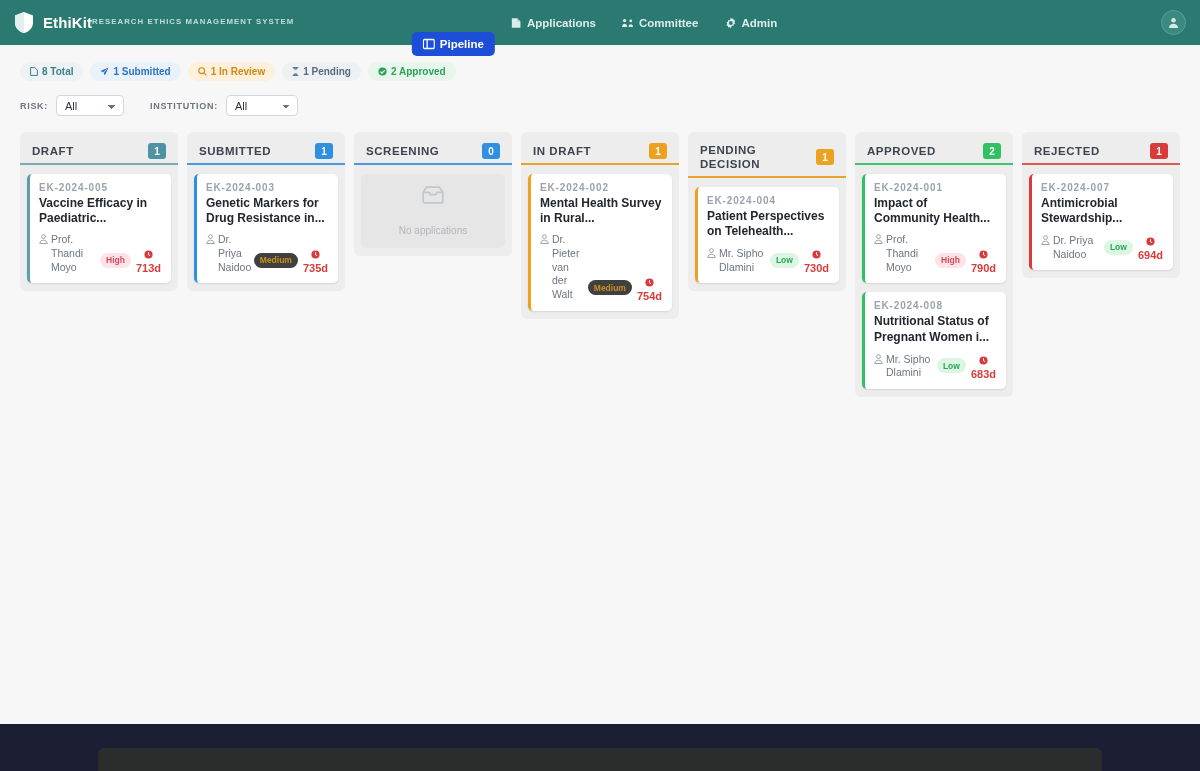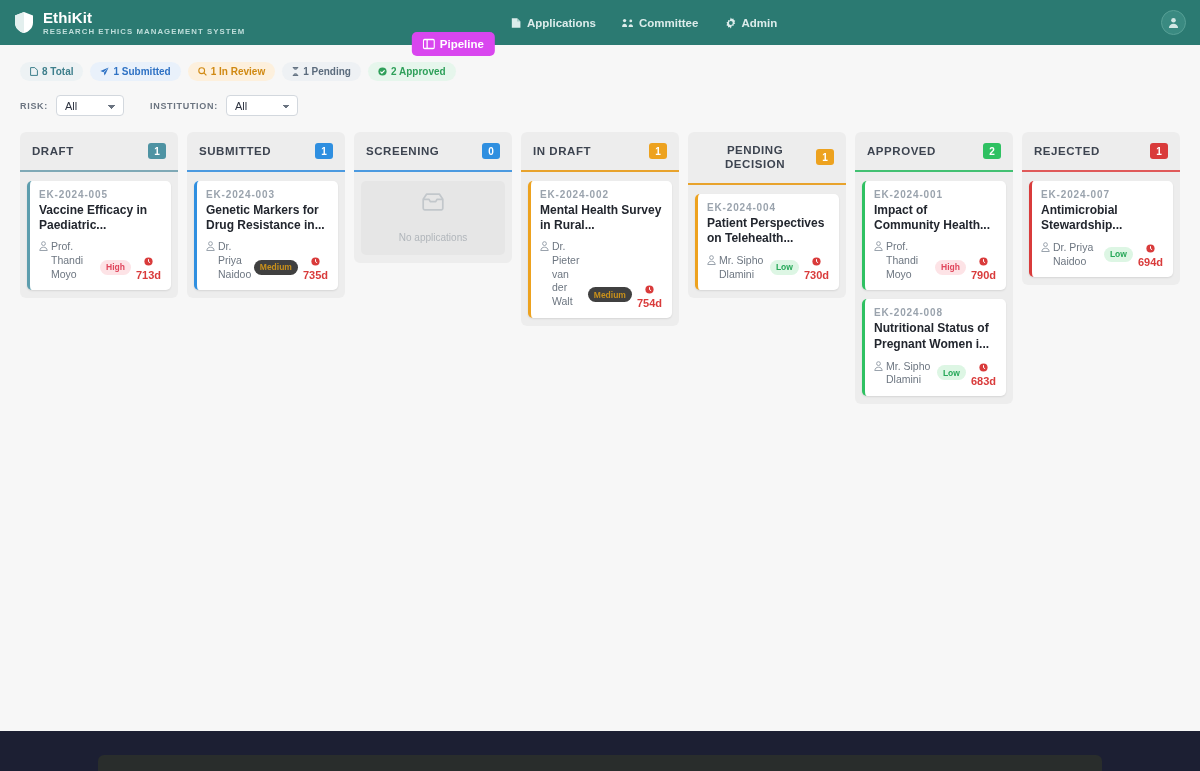--- a/index.html
+++ b/index.html
@@ -15,39 +15,39 @@
   .topnav {
     height: 45px;
     background: #2b7a72;
     display: flex;
     align-items: center;
     padding: 0 14px;
     position: relative;
   }
   .brand { display: flex; align-items: center; gap: 9px; }
   .brand-shield { width: 20px; height: 23px; flex: none; }
-  .brand-text { display: flex; flex-direction: column; justify-content: center; line-height: 1; }
+  .brand-text { display: flex; flex-direction: row; justify-content: center; line-height: 1; }
   .brand-name {
     color: #ffffff; font-size: 15px; font-weight: bold; letter-spacing: .1px;
   }
   .brand-sub {
     color: #bfdedb; font-size: 7.8px; font-weight: bold;
     letter-spacing: 1.05px; margin-top: 3px;
   }
   .navlinks {
     position: absolute; left: 50%; transform: translateX(-50%);
     display: flex; align-items: center; gap: 4px;
   }
   .navlink {
     display: flex; align-items: center; gap: 5px;
     color: #dceceb; font-size: 11.5px; font-weight: bold;
     padding: 6px 11px; border-radius: 5px; cursor: pointer;
     white-space: nowrap;
   }
-  .navlink.active { background: #d946ef; color: #ffffff; margin-top: 43px; }
+  .navlink.active { background: #1d4ed8; color: #ffffff; margin-top: 43px; }
   .navlink .nic { display: inline-flex; width: 12px; height: 12px; align-items: center; justify-content: center; }
   .avatar-wrap { margin-left: auto; }
   .avatar {
     width: 25px; height: 25px; border-radius: 50%;
     background: #3a8a81; border: 1px solid #57a096;
     display: flex; align-items: center; justify-content: center;
     cursor: pointer;
   }
 
   
@@ -102,23 +102,22 @@
     align-items: flex-start;
   }
   .col {
     flex: 1 1 0; min-width: 0;
     background: #ededed;
     border-radius: 6px;
     padding: 0 0 6px 0;
   }
   .col-head {
     display: flex; align-items: center; justify-content: space-between;
-    padding: 11px 12px 11px 12px;
+    padding: 11px 12px 4px 12px;
     border-bottom: 2px solid #8fb8c4;
-    text-align: center;
   }
   .col-title {
     font-size: 11.5px; font-weight: bold; letter-spacing: .55px;
     color: #3d4450; line-height: 1.25;
   }
   .col-count {
     font-size: 10px; font-weight: bold; color: #ffffff;
     min-width: 18px; height: 16px; padding: 0 5px;
     border-radius: 3px;
     display: inline-flex; align-items: center; justify-content: center;

